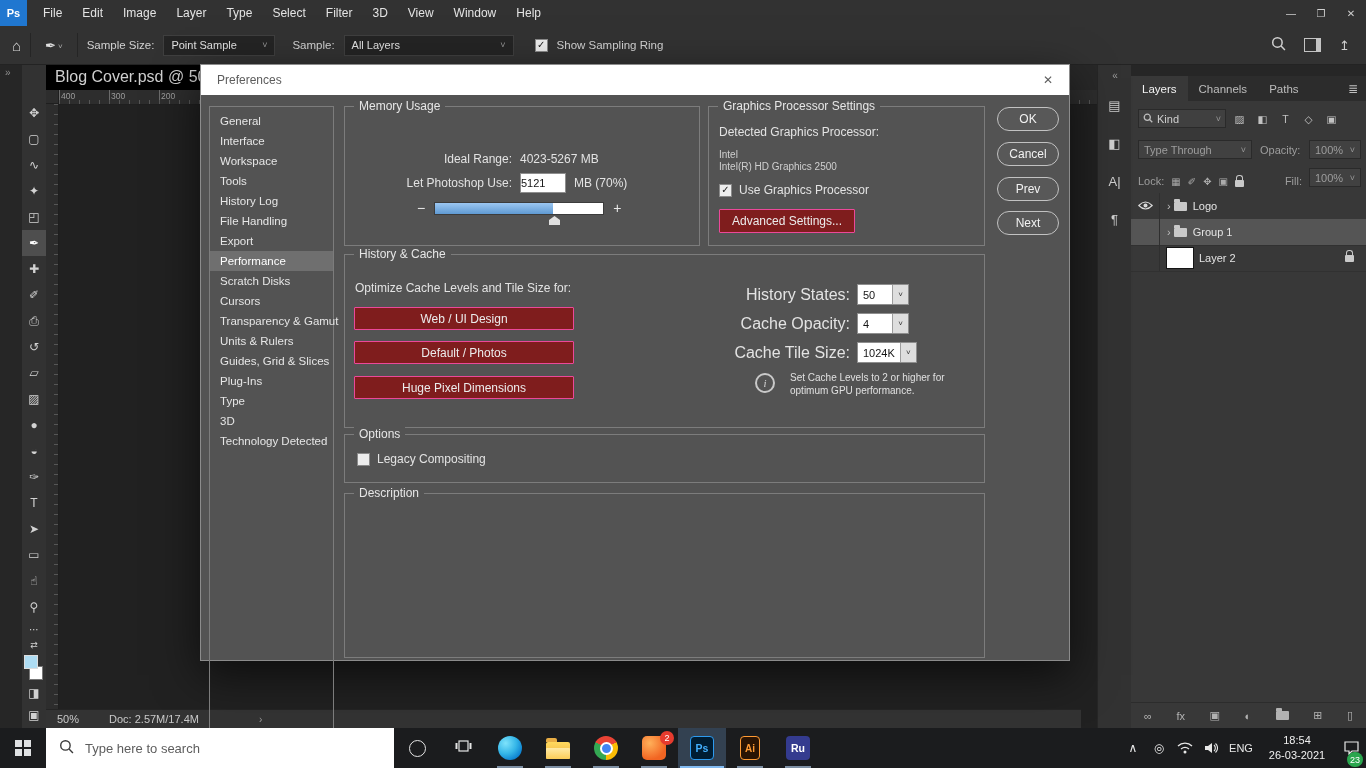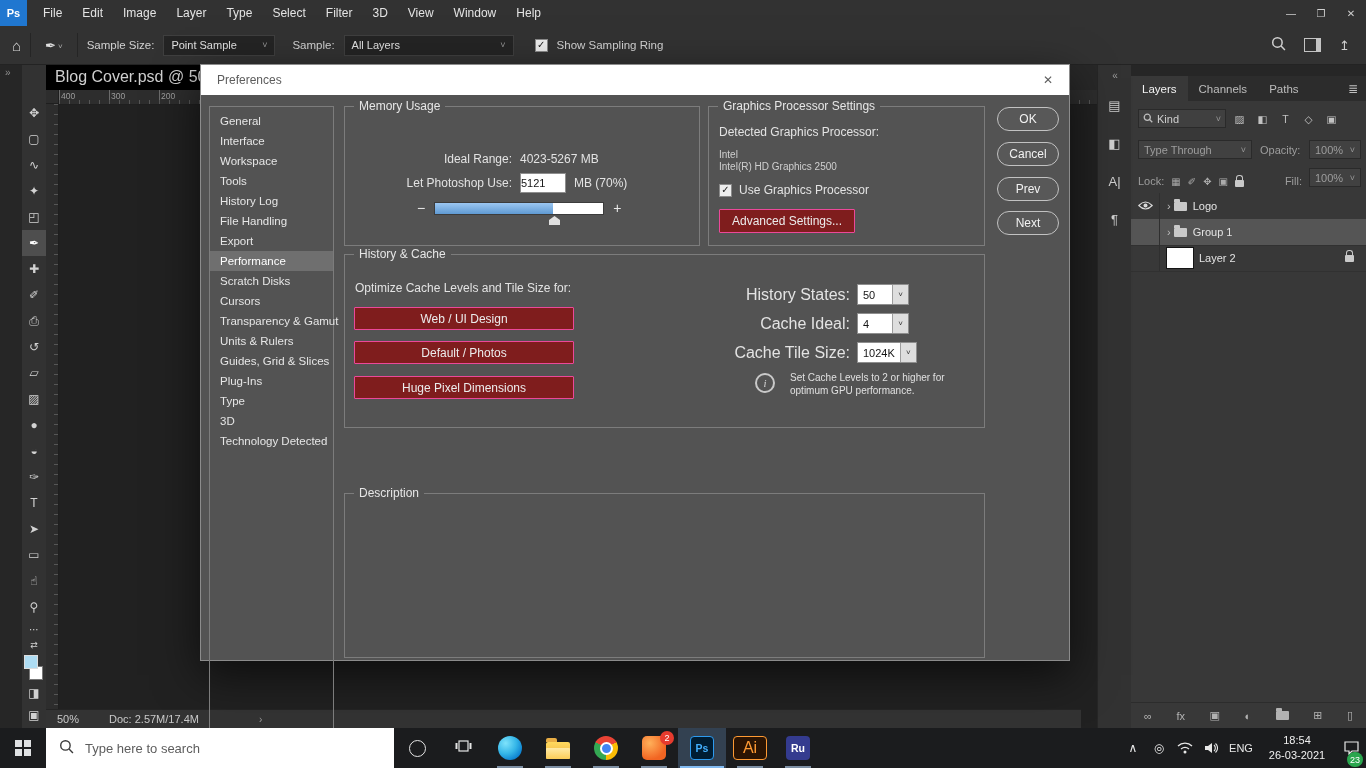--- a/index.html
+++ b/index.html
@@ -135,21 +135,21 @@
   .tb-app.active::after{left:2px;right:2px;background:#82bbf2}
   .edge-ico{width:24px;height:24px;border-radius:50%;background:radial-gradient(circle at 32% 30%,#7ee3fb,#35b6e8 45%,#0b7fd0 78%,#0a62a8)}
   .folder-big{width:24px;height:17px;background:linear-gradient(#ffd95e,#f0b142);border-radius:2px;position:relative;margin-top:4px}
   .folder-big::before{content:"";position:absolute;top:-4px;left:0;width:11px;height:4px;background:#e8ad45;border-radius:2px 2px 0 0}
   .folder-big::after{content:"";position:absolute;left:0;right:0;bottom:0;height:11px;background:linear-gradient(#ffeaa6,#fccd57);border-radius:1px}
   .chrome{position:relative;width:24px;height:24px;border-radius:50%;background:conic-gradient(from -60deg,#ea4335 0 120deg,#fbbc05 120deg 240deg,#34a853 240deg 360deg)}
   .chrome i{position:absolute;inset:0;margin:auto;width:9px;height:9px;background:#4285f4;border:2.5px solid #fff;border-radius:50%;display:block}
   .sp-ico{width:24px;height:24px;border-radius:5px;background:radial-gradient(circle at 32% 30%,#ffb05a,#f26522 70%)}
   .badge-red{position:absolute;top:3px;right:4px;min-width:14px;height:14px;border-radius:7px;background:#e63b2e;color:#fff;font-size:9px;display:grid;place-items:center;padding:0 2px;box-sizing:border-box}
   .ps-ico{width:24px;height:24px;border-radius:4px;background:#001d33;border:1px solid #2d9bf0;color:#43b0ff;font-size:10.5px;font-weight:bold;display:grid;place-items:center;box-sizing:border-box}
-  .ai-ico{width:34px;height:24px;border-radius:4px;background:#2b1403;border:1px solid #ff9a33;color:#ff9a33;font-size:16px;font-weight:normal;display:grid;place-items:center;box-sizing:border-box}
+  .ai-ico{width:20px;height:24px;border-radius:4px;background:#2b1403;border:1px solid #ff9a33;color:#ff9a33;font-size:10px;font-weight:bold;display:grid;place-items:center;box-sizing:border-box}
   .ru-ico{width:24px;height:24px;border-radius:4px;background:#343b8f;color:#fff;font-size:10.5px;font-weight:bold;display:grid;place-items:center}
   .tray{margin-left:auto;display:flex;align-items:center;height:100%;color:#e8e8e8}
   .tray-i{width:26px;height:100%;display:grid;place-items:center;font-size:12px}
   .tray-lang{width:34px;text-align:center;font-size:11px}
   .tray-clock{width:78px;text-align:center;font-size:11px;line-height:1.35;color:#f0f0f0}
   .badge-green{position:absolute;right:3px;bottom:1px;min-width:16px;height:15px;border-radius:8px;background:#2aa64e;color:#fff;font-size:9px;display:grid;place-items:center;z-index:51;padding:0 2px;box-sizing:border-box}
 </style>
 </head>
 <body>
 
@@ -433,35 +433,44 @@
         <div class="optimize">Optimize Cache Levels and Tile Size for:</div>
         <div class="pbtn" style="left:9px;top:86px;width:220px;height:23px">Default / Photos</div>
         <div class="pbtn" style="left:9px;top:52px;width:220px;height:23px">Web / UI Design</div>
         <div class="pbtn" style="left:9px;top:121px;width:220px;height:23px">Huge Pixel Dimensions</div>
 
         <span class="hlabel" style="top:31px">History States:</span>
         <div class="wsel" style="top:29px">
           <span class="v">50</span>
           <span class="a">˅</span>
         </div>
-        <span class="hlabel" style="top:60px">Cache Ideal:</span>
+        <span class="hlabel" style="top:60px">Cache Opacity:</span>
         <div class="wsel" style="top:58px">
           <span class="v">4</span>
           <span class="a">˅</span>
         </div>
         <span class="hlabel" style="top:89px">Cache Tile Size:</span>
         <div class="wsel" style="top:87px">
           <span class="v">1024K</span>
           <span class="a">˅</span>
         </div>
 
         <div class="info-circle">i</div>
         <div class="info-text">Set Cache Levels to 2 or higher for optimum GPU performance.</div>
       </div>
 
+      <div class="grp" style="left:143px;top:339px;width:639px;height:47px">
+        <span class="grp-title">Options</span>
+        <div class="cbrow" style="left:12px;top:17px">
+          <div class="cb un">
+              <span>✓</span>
+            </div>
+          <span class="lbl">Legacy Compositing</span>
+        </div>
+      </div>
 
       <div class="grp" style="left:143px;top:398px;width:639px;height:163px">
         <span class="grp-title">Description</span>
       </div>
 
     </div>
   </div>
 
   <div class="taskbar">
     <div class="tb-btn">

